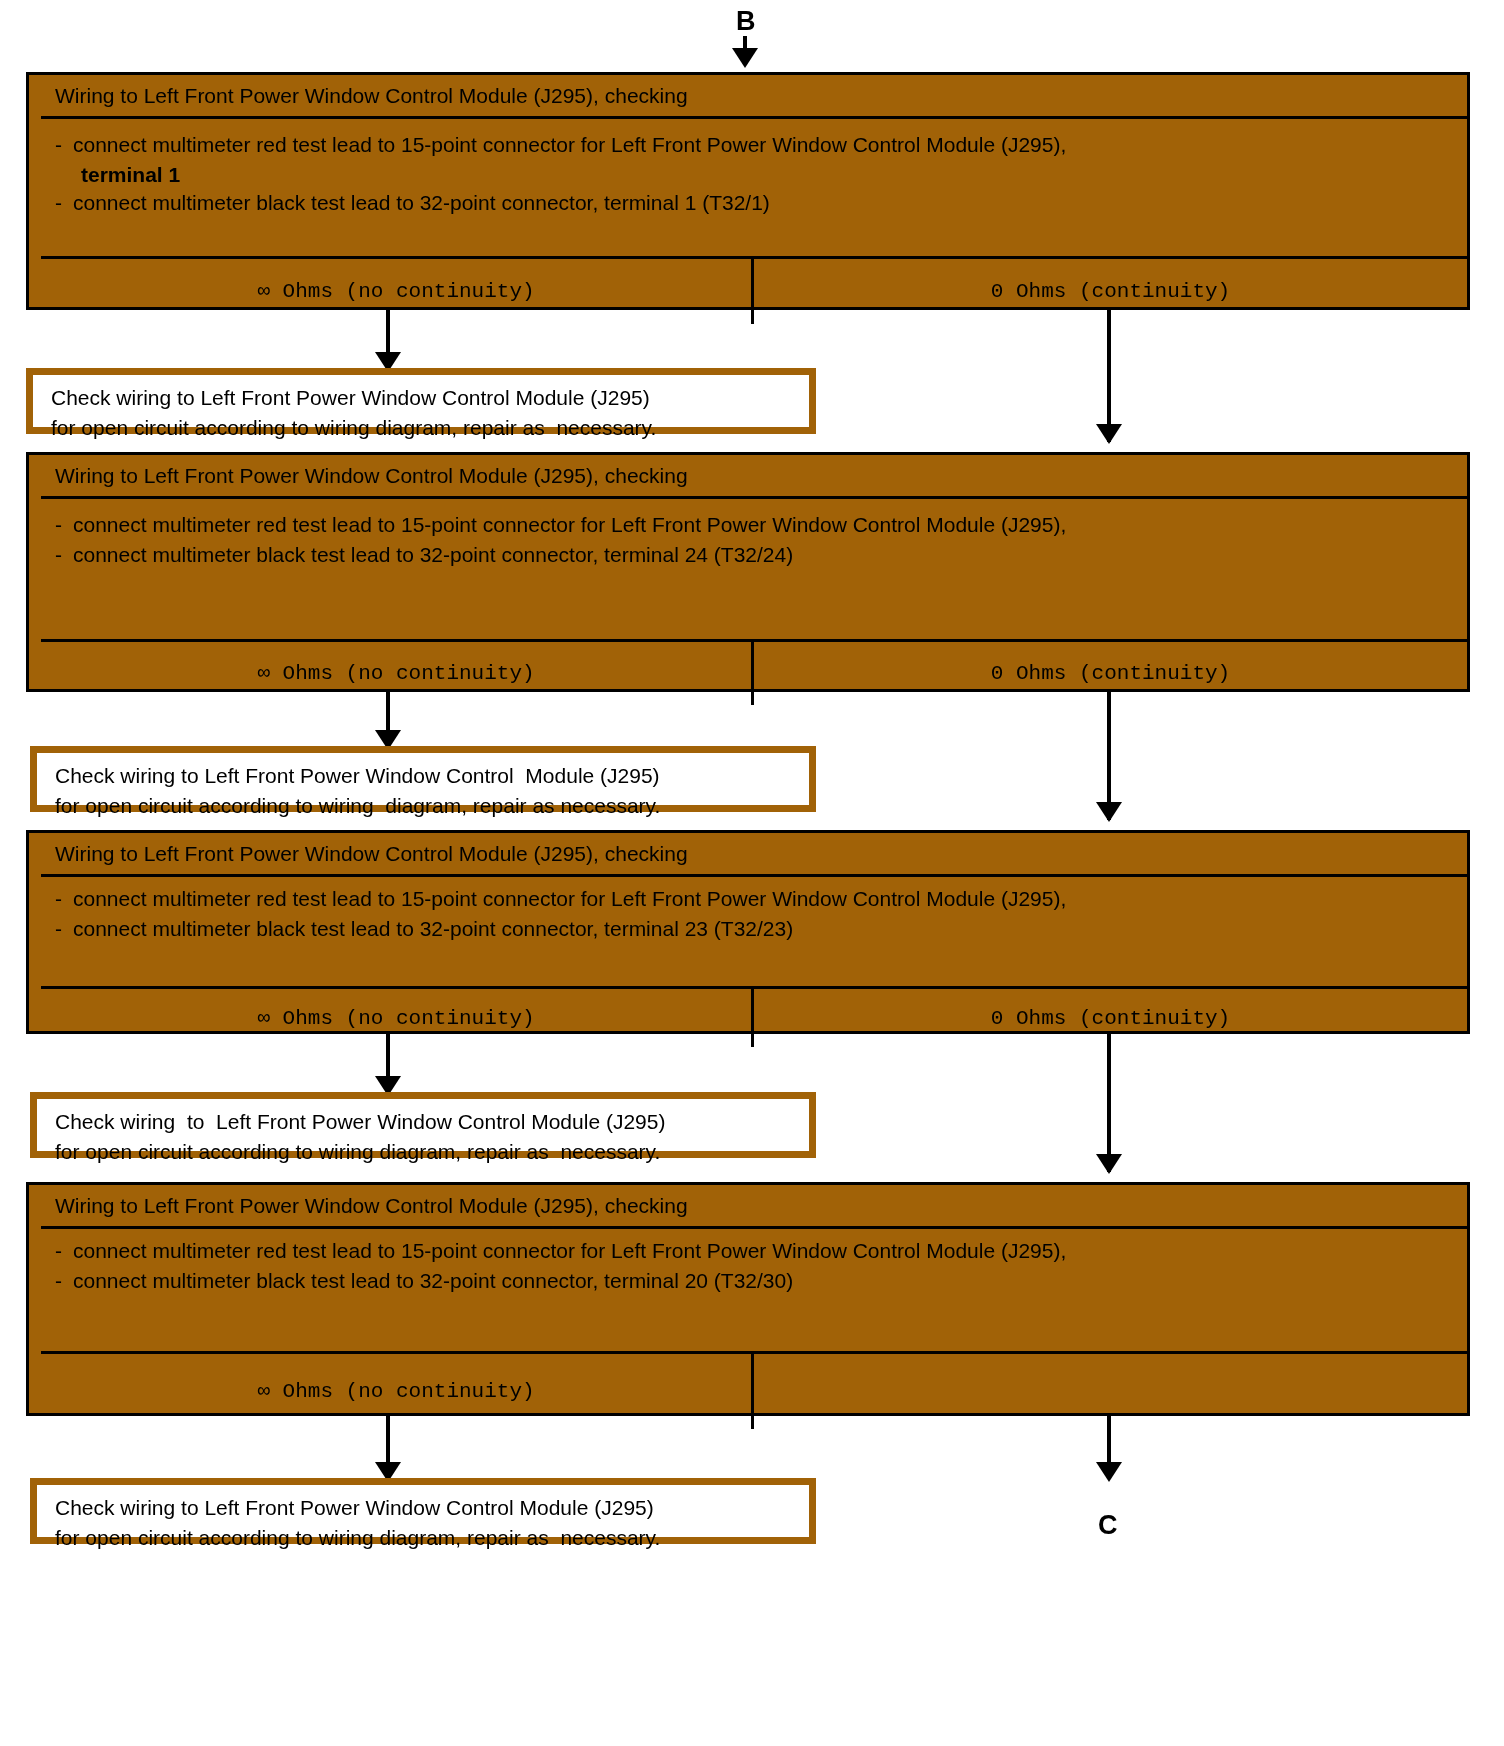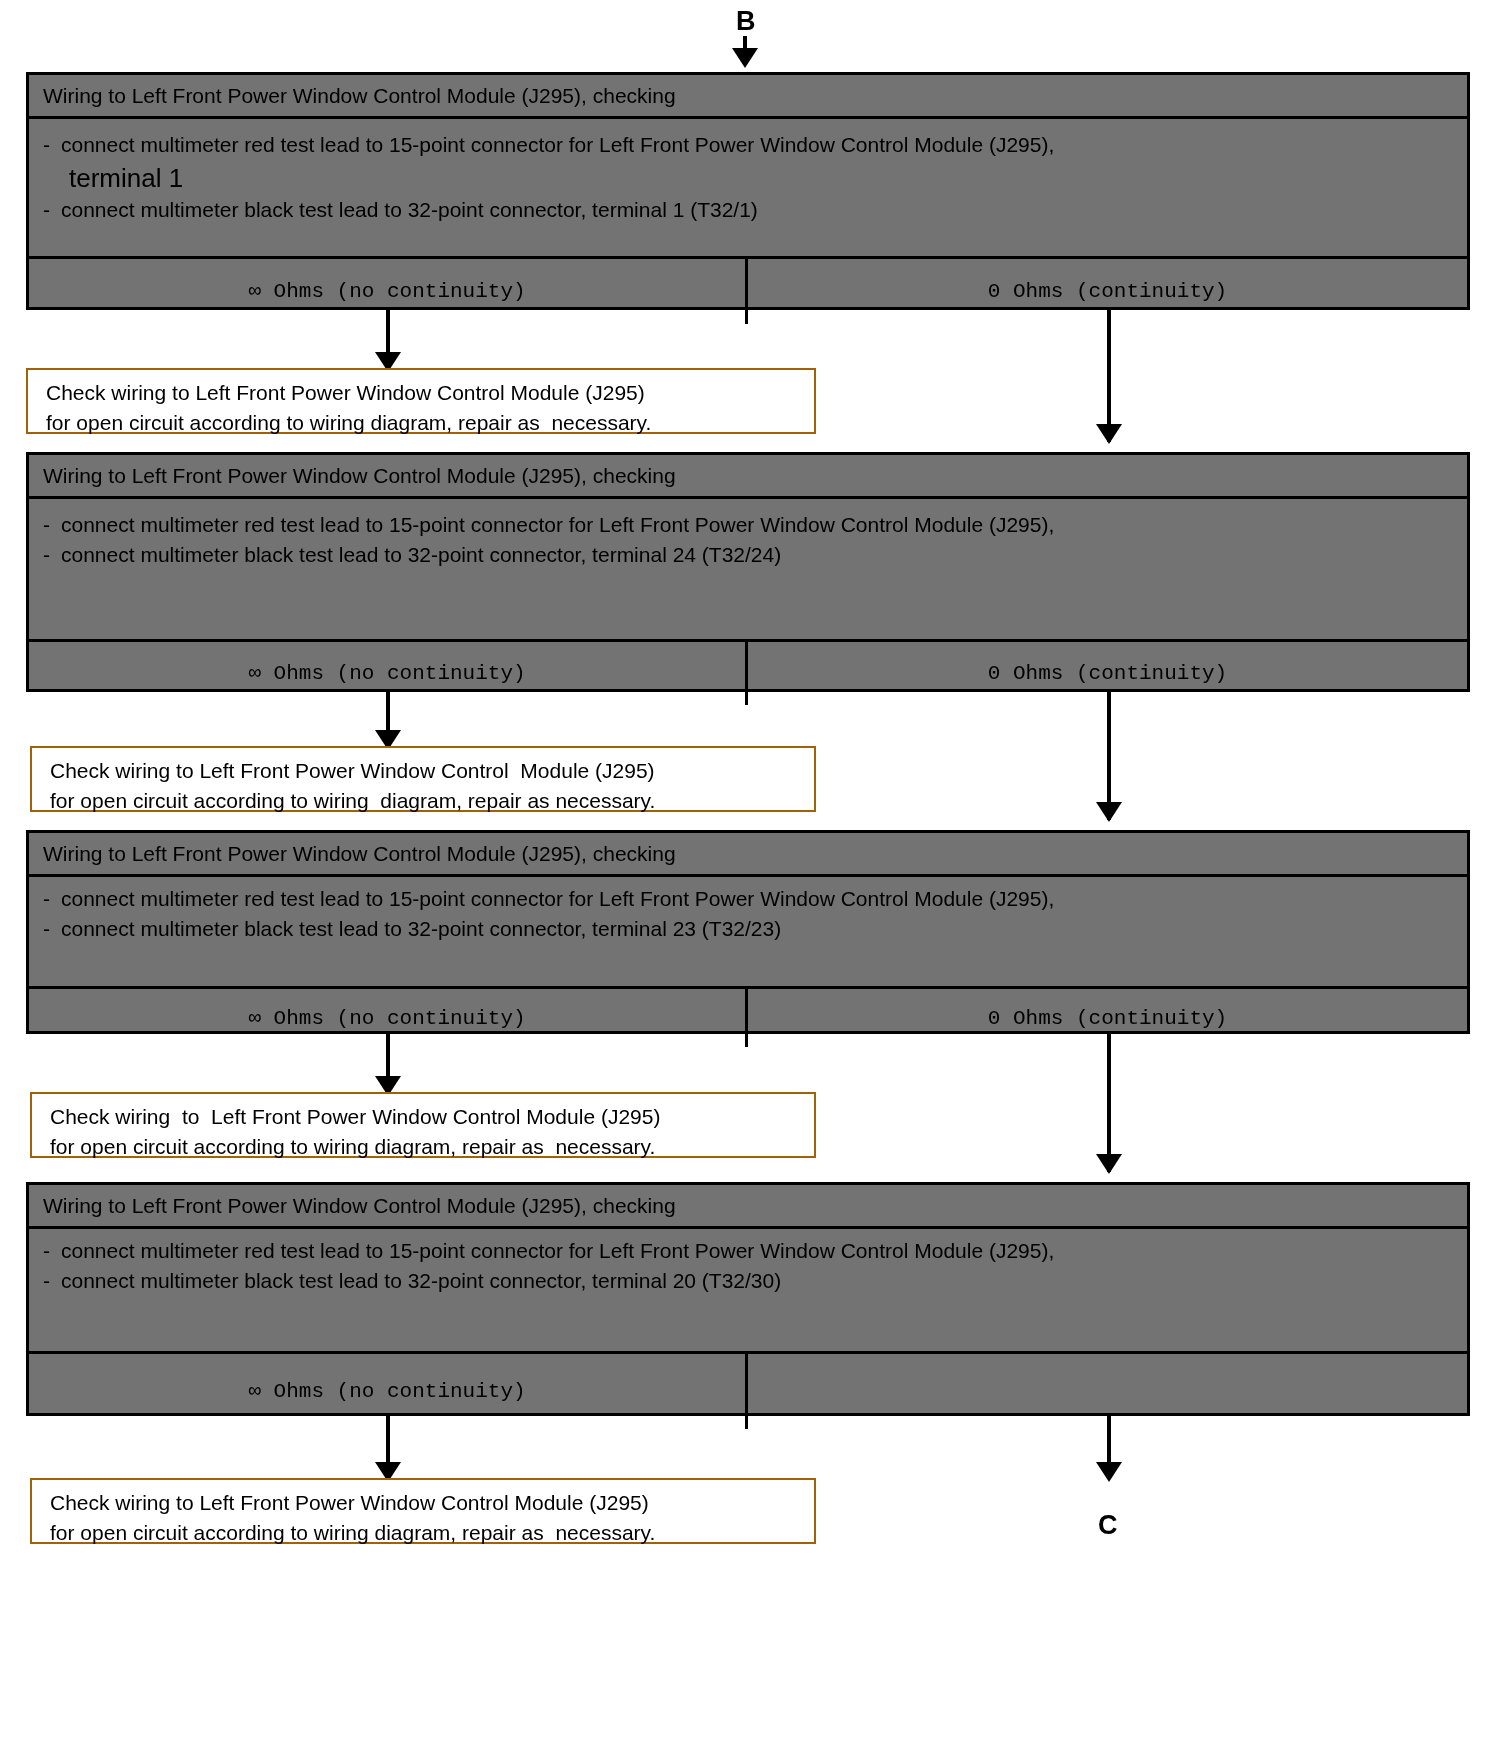--- a/index.html
+++ b/index.html
@@ -40,22 +40,23 @@
     height: 0;
     border-left: 13px solid transparent;
     border-right: 13px solid transparent;
     border-top: 20px solid #000;
   }
 
   
   .test-box {
     position: absolute;
     border: 3px solid #000;
-    background: #737373;
-    box-sizing: border-box;
+    background: #a16207;
+    box-sizing: border-box;
+    padding-left: 12px;
   }
   .test-box .tb-title {
     padding: 9px 0 8px 14px;
     font-size: 21px;
     border-bottom: 3px solid #000;
     white-space: nowrap;
   }
   .test-box .tb-body {
     padding: 12px 10px 10px 10px;
     border-bottom: 3px solid #000;
@@ -74,22 +75,23 @@
     flex: 0 0 22px;
     text-align: left;
     padding-left: 4px;
     box-sizing: border-box;
   }
   .bullet-text {
     flex: 1 1 auto;
   }
   .bullet-cont {
     padding-left: 30px;
-    font-size: 26px;
+    font-size: 21px;
     line-height: 1.33;
+    font-weight: bold;
   }
   .tb-results {
     display: flex;
     width: 100%;
     box-sizing: border-box;
     font-family: Liberation Mono, monospace;
   }
   .result-cell {
     display: flex;
     align-items: center;
@@ -102,21 +104,21 @@
     flex: 0 0 50%;
     border-right: 3px solid #000;
   }
   .result-cell.right {
     flex: 1 1 auto;
   }
 
   
   .action-box {
     position: absolute;
-    border: 2px solid #a16207;
+    border: 7px solid #a16207;
     background: #fff;
     box-sizing: border-box;
     padding: 8px 10px 8px 18px;
     font-size: 21px;
     line-height: 1.42;
   }
   .action-box .ab-line { white-space: pre; }
 </style>
 </head>
 <body>

